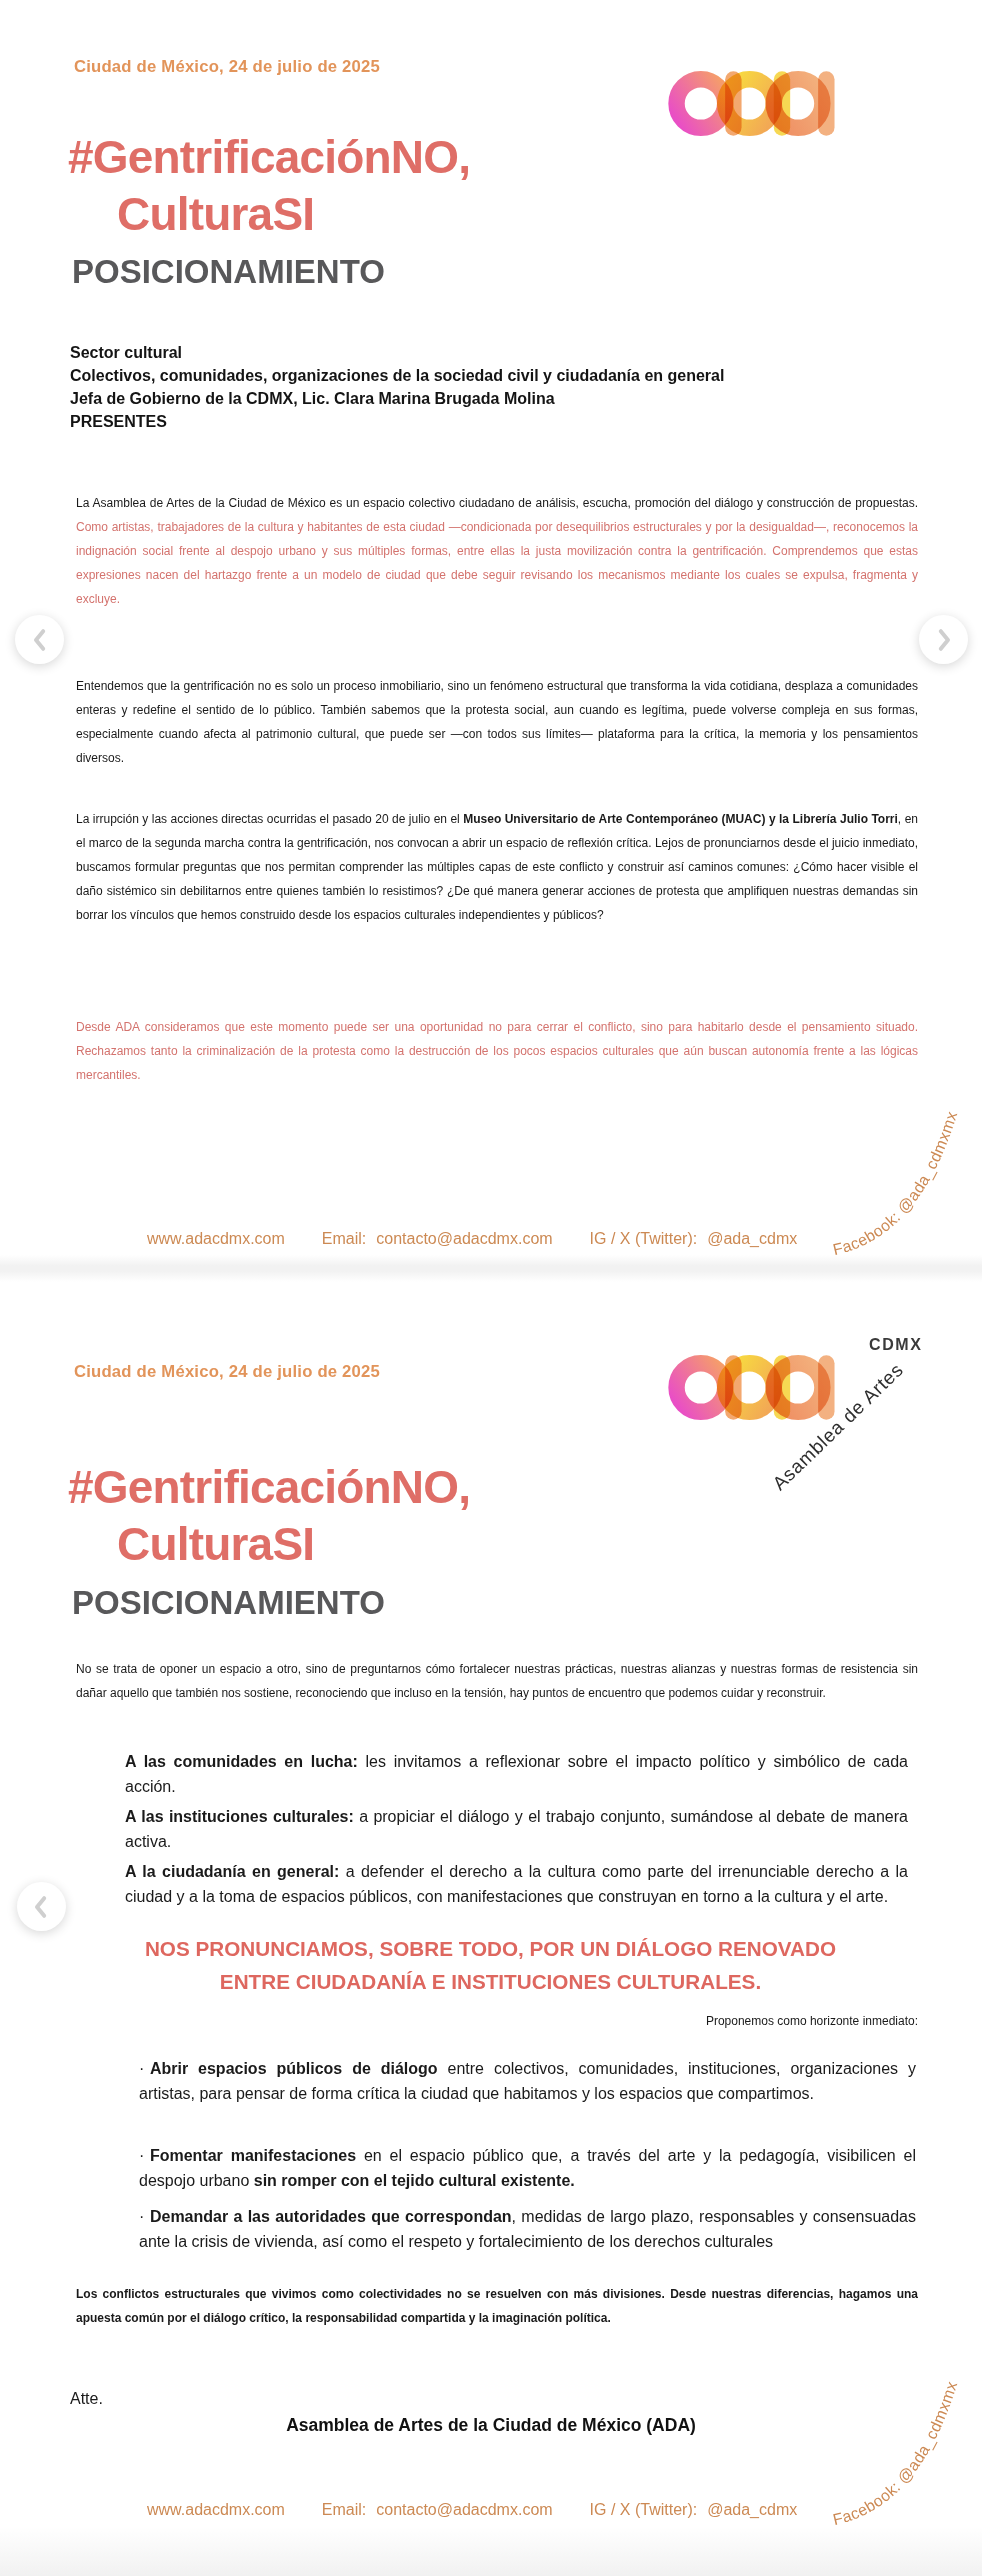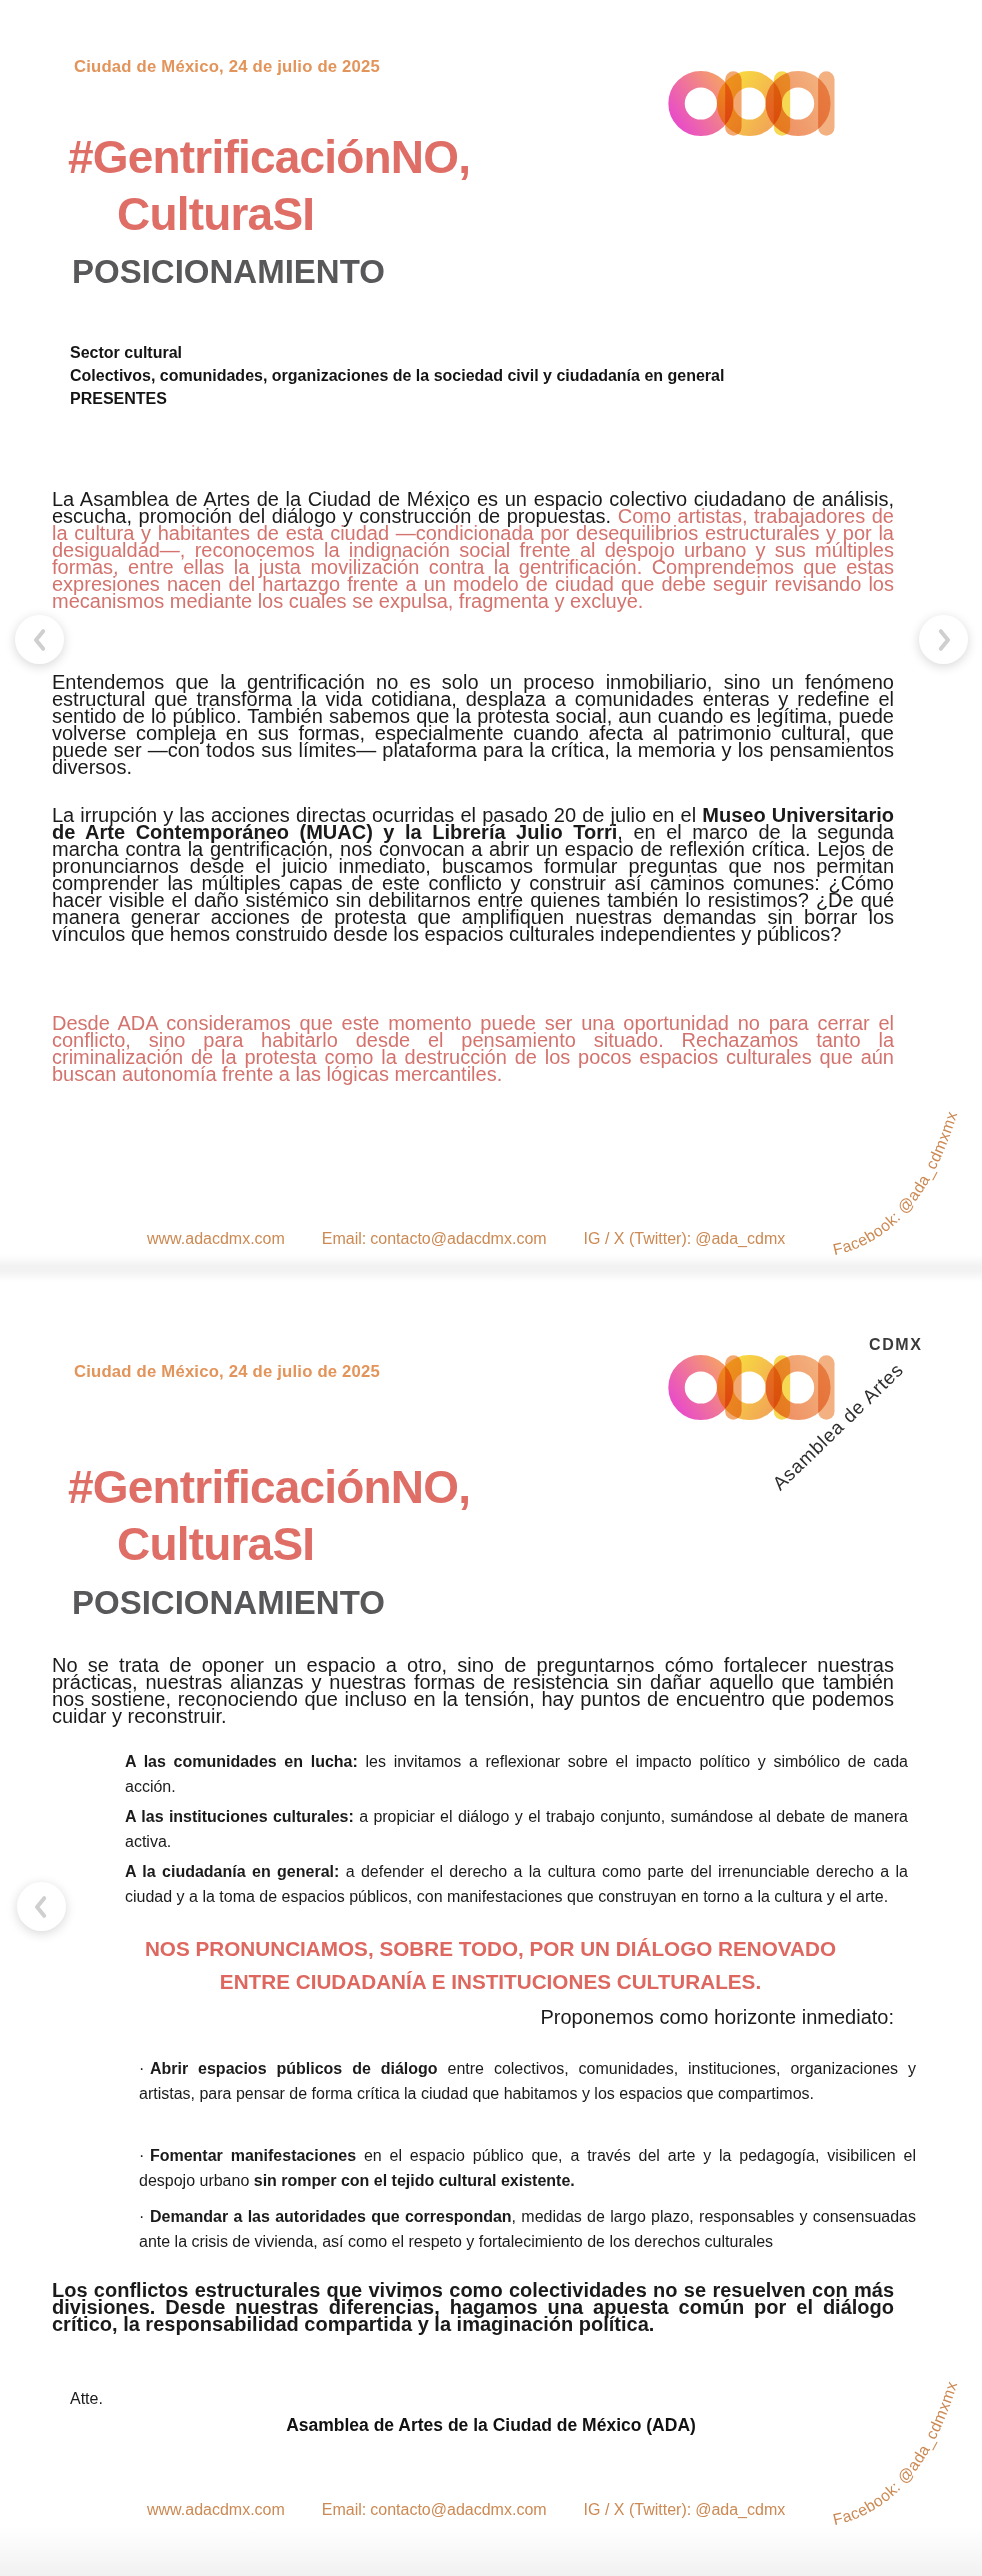--- a/index.html
+++ b/index.html
@@ -16,39 +16,39 @@
   .cdmx-label{left:869px;top:1336px;font-size:16px;font-weight:700;color:#3a3a3a;letter-spacing:1.6px;}
   .logo-tagline{left:776px;top:1476px;font-size:19px;color:#2e2e2e;letter-spacing:0.8px;
     transform:rotate(-44deg);transform-origin:0 50%;white-space:nowrap;}
   .title{margin:0;left:68px;font-size:46px;line-height:57px;font-weight:700;
     color:#df6e67;letter-spacing:-0.8px;}
   #title-1{top:129px;} #title-2{top:1459px;}
   .title .t2{display:block;padding-left:49px;}
   .subtitle{margin:4px;left:68px;font-size:33px;font-weight:700;color:#58585a;letter-spacing:0;}
   #subtitle-1{top:249px;} #subtitle-2{top:1580px;}
   .recipients{left:70px;top:341px;font-size:16px;font-weight:700;line-height:23px;color:#141414;}
-  .body{margin:0;left:52px;width:842px;font-size:20px;line-height:17px;color:#1a1a1a;text-align:justify;}
+  .body{margin:0;left:76px;width:842px;font-size:12px;line-height:24px;color:#1a1a1a;text-align:justify;}
   .pink{color:#d4736e;}
   .bold{font-weight:700;}
   #p1-para1{top:491px;} #p1-para2{top:674px;} #p1-para3{top:807px;} #p1-para4{top:1015px;}
   #p2-para1{top:1657px;}
   .callouts{left:121px;top:1745px;width:791px;font-size:16px;line-height:25.4px;color:#1a1a1a;}
   .callouts p{margin:4px;text-align:justify;}
   .statement{left:133px;top:1932px;width:715px;text-align:center;font-weight:700;
     font-size:20.7px;line-height:33px;color:#de675f;}
   #p2-intro{top:2009px;text-align:right;}
   .bullet{margin:6px;left:133px;width:777px;font-size:16px;line-height:25.4px;color:#1a1a1a;text-align:justify;}
   #bullet-1{top:2050px;} #bullet-2{top:2137px;} #bullet-3{top:2198px;}
   .marker{margin-right:5.6px;}
   #p2-closing{top:2282px;font-weight:700;}
   .atte{left:70px;top:2390px;width:842px;text-align:left;font-size:16px;color:#1a1a1a;}
   .signature{left:70px;top:2415px;width:842px;text-align:center;font-size:17.5px;font-weight:700;color:#111;}
   .footer-row{display:flex;gap:37px;font-size:16px;color:#cc8953;white-space:nowrap;}
   #footer-1{left:147px;top:1230px;} #footer-2{left:147px;top:2501px;}
-  .footer-group{display:flex;gap:4px;}
+  .footer-group{display:flex;gap:10px;}
   .fb-curve{width:151px;height:270px;overflow:visible;}
   #fb-1{left:828px;top:993px;} #fb-2{left:828px;top:2263px;}
   .fb-curve text{font-family:"Liberation Sans",sans-serif;font-size:20px;fill:#cc8953;letter-spacing:.5px;}
   .nav{width:49px;height:49px;border-radius:50%;background:#ffffff;border:none;padding:0;
     box-shadow:0 2.4px 11px rgba(0,0,0,.16);display:flex;align-items:center;justify-content:center;cursor:pointer;}
   #nav-prev-1{left:15px;top:615px;} #nav-next-1{left:919px;top:615px;} #nav-prev-2{left:16.7px;top:1882px;}
   .band{left:0;width:982px;}
   #gap-band{top:1255px;height:27px;background:linear-gradient(to bottom,#ffffff,#f2f2f2 40%,#f2f2f2 60%,#ffffff);}
   #bottom-band{top:2527px;height:49px;background:linear-gradient(to bottom,#ffffff,#f1f1f1);}
   .defs-svg{position:absolute;width:0;height:0;}
@@ -90,20 +90,21 @@
 
   <h1 class="abs title" id="title-1">
     <span class="t1">#GentrificaciónNO,</span>
     <span class="t2">CulturaSI</span>
   </h1>
   <h2 class="abs subtitle" id="subtitle-1">POSICIONAMIENTO</h2>
 
   <div class="abs recipients">
     <div>Sector cultural</div>
     <div>Colectivos, comunidades, organizaciones de la sociedad civil y ciudadanía en general</div>
+    <div>Jefa de Gobierno de la CDMX, Lic. Clara Marina Brugada Molina</div>
     <div>PRESENTES</div>
   </div>
 
   <p class="abs body" id="p1-para1"><span>La Asamblea de Artes de la Ciudad de México es un espacio colectivo ciudadano de análisis, escucha, promoción del diálogo y construcción de propuestas. </span><span class="pink">Como artistas, trabajadores de la cultura y habitantes de esta ciudad —condicionada por desequilibrios estructurales y por la desigualdad—, reconocemos la indignación social frente al despojo urbano y sus múltiples formas, entre ellas la justa movilización contra la gentrificación. Comprendemos que estas expresiones nacen del hartazgo frente a un modelo de ciudad que debe seguir revisando los mecanismos mediante los cuales se expulsa, fragmenta y excluye.</span></p>
 
   <p class="abs body" id="p1-para2">Entendemos que la gentrificación no es solo un proceso inmobiliario, sino un fenómeno estructural que transforma la vida cotidiana, desplaza a comunidades enteras y redefine el sentido de lo público. También sabemos que la protesta social, aun cuando es legítima, puede volverse compleja en sus formas, especialmente cuando afecta al patrimonio cultural, que puede ser —con todos sus límites— plataforma para la crítica, la memoria y los pensamientos diversos.</p>
 
   <p class="abs body" id="p1-para3"><span>La irrupción y las acciones directas ocurridas el pasado 20 de julio en el </span><span class="bold">Museo Universitario de Arte Contemporáneo (MUAC) y la Librería Julio Torri</span><span>, en el marco de la segunda marcha contra la gentrificación, nos convocan a abrir un espacio de reflexión crítica. Lejos de pronunciarnos desde el juicio inmediato, buscamos formular preguntas que nos permitan comprender las múltiples capas de este conflicto y construir así caminos comunes: ¿Cómo hacer visible el daño sistémico sin debilitarnos entre quienes también lo resistimos? ¿De qué manera generar acciones de protesta que amplifiquen nuestras demandas sin borrar los vínculos que hemos construido desde los espacios culturales independientes y públicos?</span></p>
 
   <p class="abs body pink" id="p1-para4">Desde ADA consideramos que este momento puede ser una oportunidad no para cerrar el conflicto, sino para habitarlo desde el pensamiento situado. Rechazamos tanto la criminalización de la protesta como la destrucción de los pocos espacios culturales que aún buscan autonomía frente a las lógicas mercantiles.</p>

